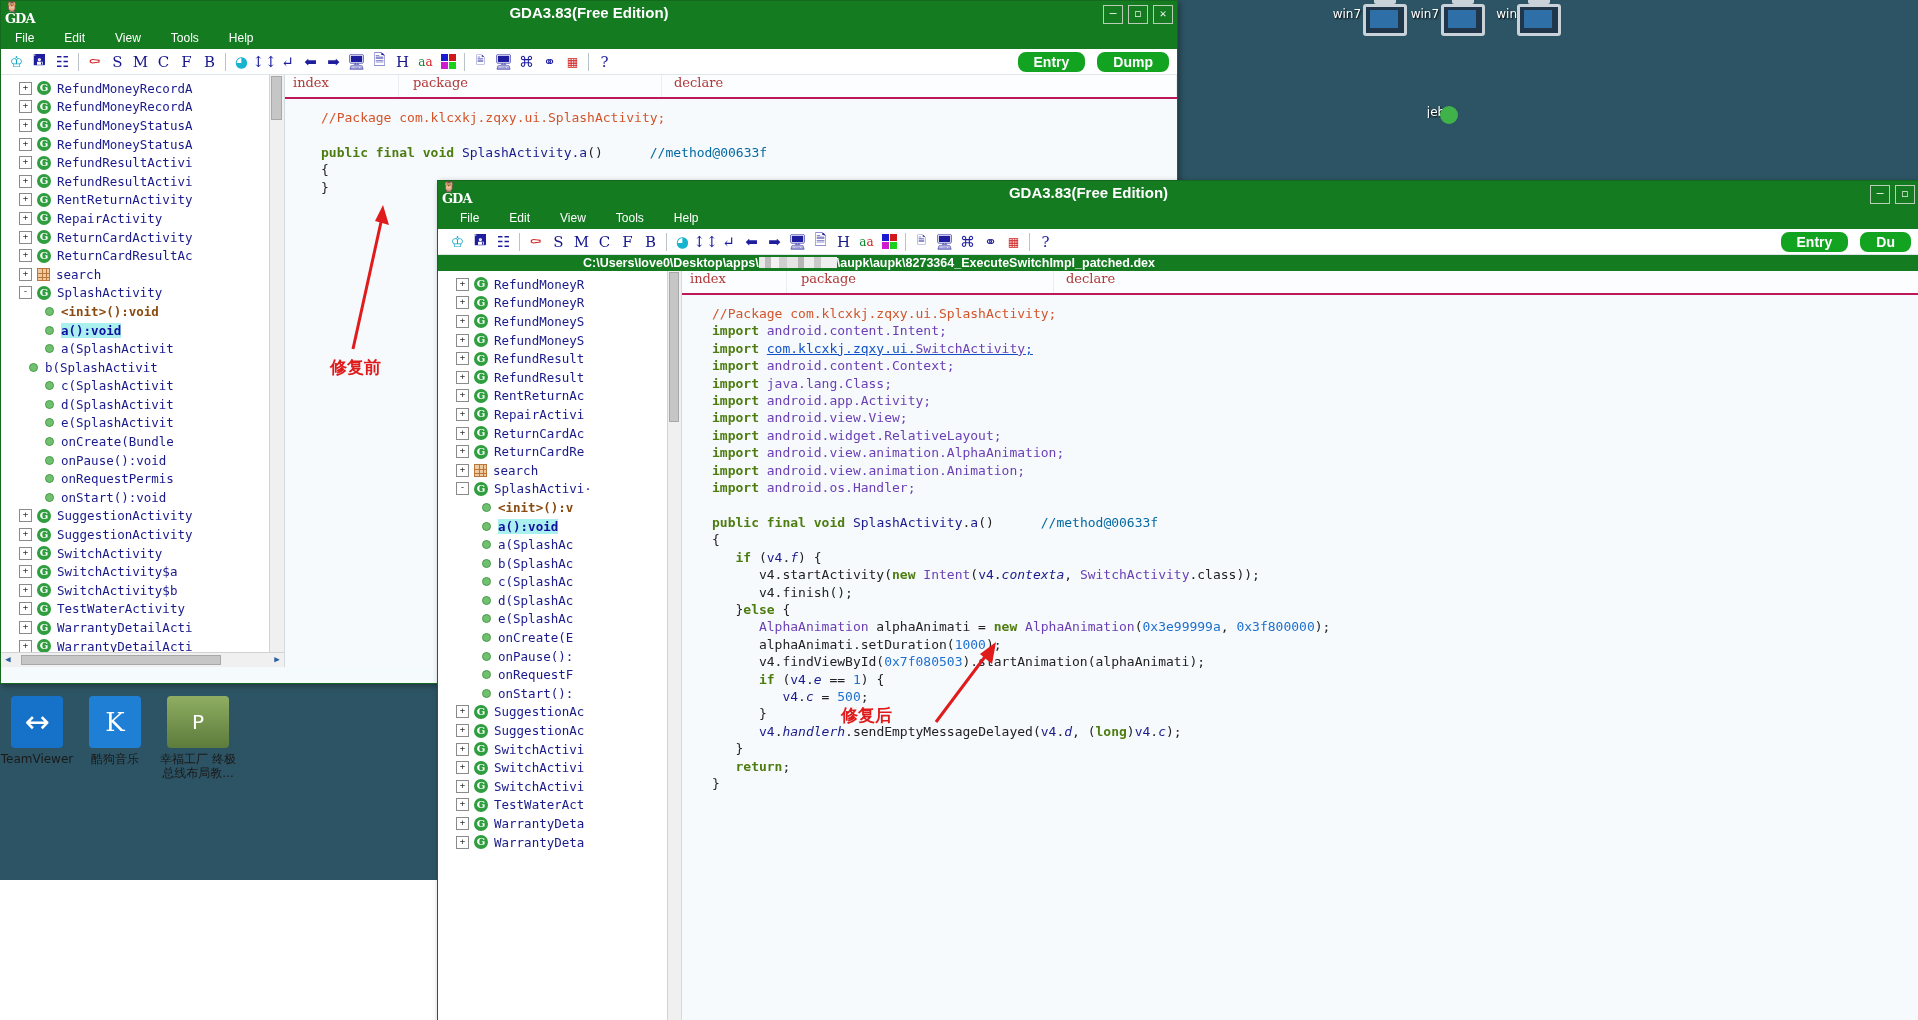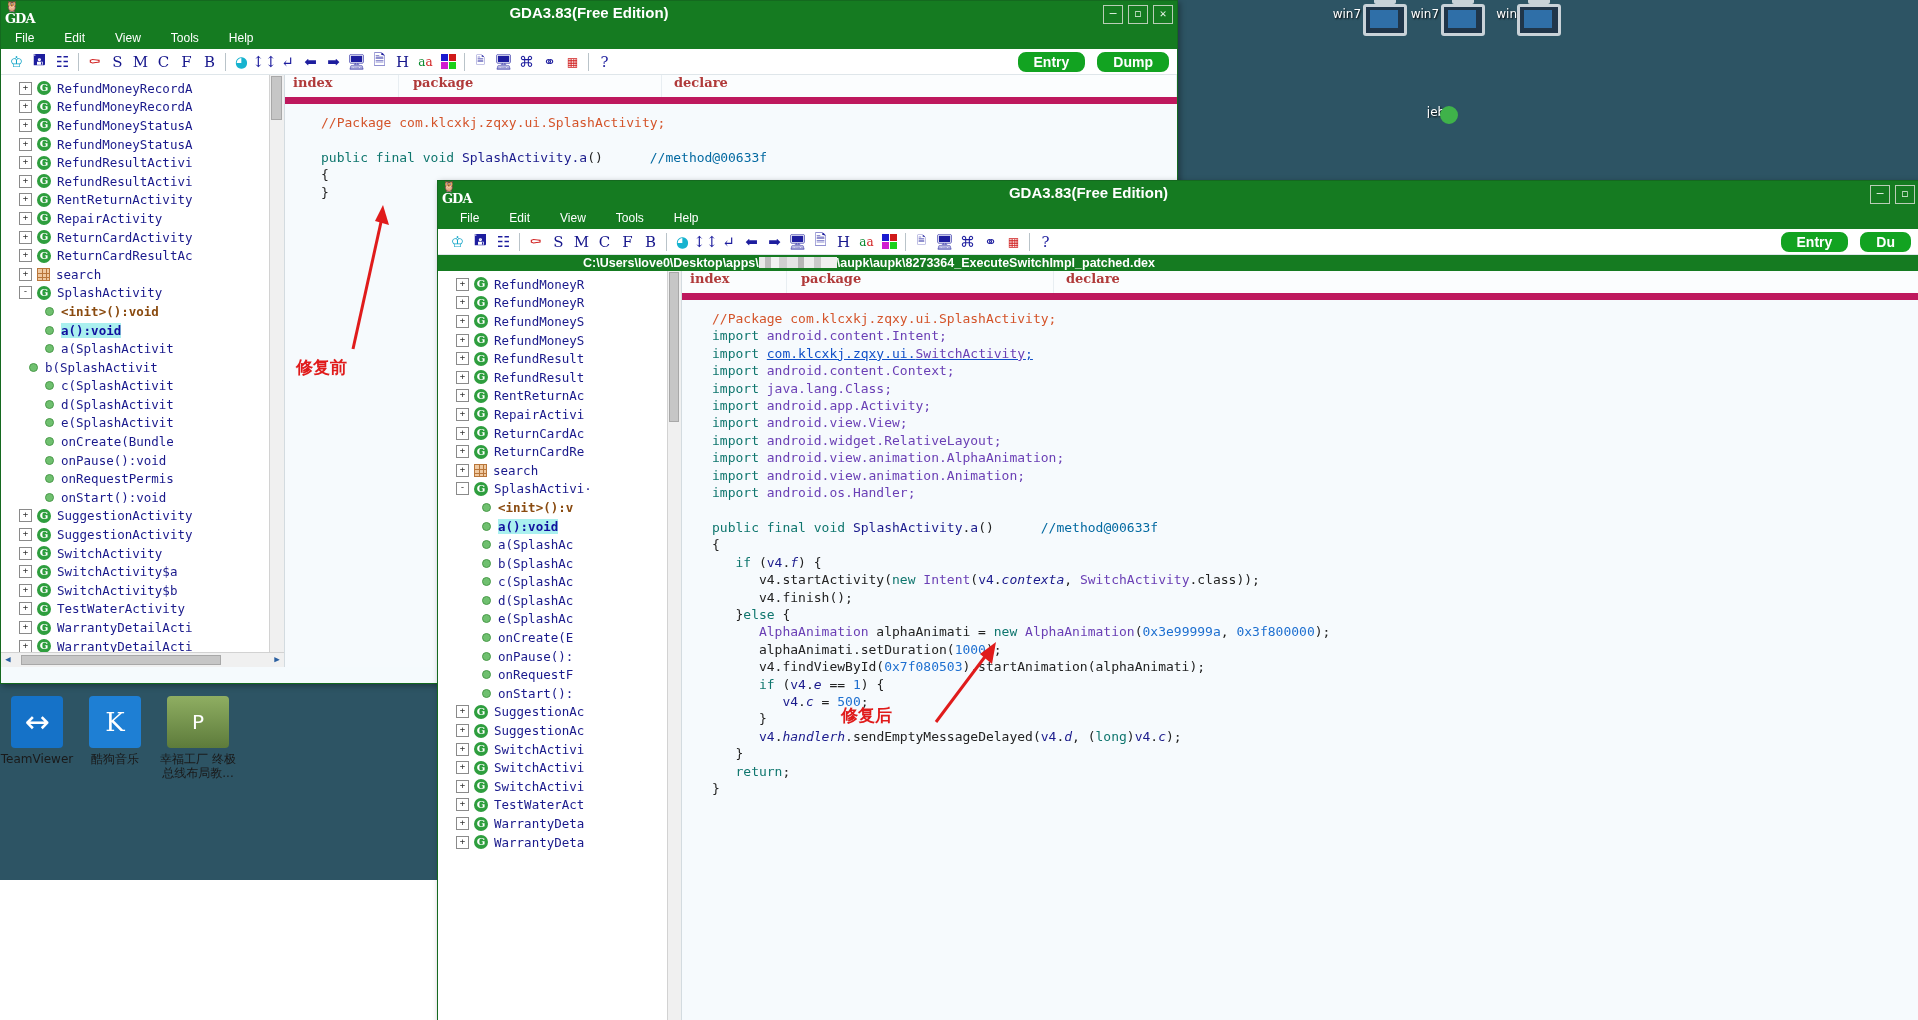--- a/index.html
+++ b/index.html
@@ -56,26 +56,26 @@
   .grid-ico{width:13px;height:13px;margin-right:6px;flex:none;background:#f0c9a0;border:1px solid #b9763a;box-sizing:border-box;
      background-image:linear-gradient(#b9763a,#b9763a),linear-gradient(#b9763a,#b9763a),linear-gradient(90deg,#b9763a,#b9763a),linear-gradient(90deg,#b9763a,#b9763a);
      background-size:100% 1px,100% 1px,1px 100%,1px 100%;
      background-position:0 4px,0 8px,4px 0,8px 0;background-repeat:no-repeat;}
   .dot{width:9px;height:9px;border-radius:50%;background:#6fc06f;border:1px solid #4a9a4a;margin-right:7px;flex:none;box-sizing:border-box;}
   .meth{color:#1a1a8c;font-family:"DejaVu Sans Mono","Liberation Mono",monospace;font-size:12.5px;}
   .meth.init{color:#8a4b10;font-weight:bold;}
   .meth.sel{background:#aaf0ef;color:#11119e;font-weight:bold;}
 
   .code{flex:1;background:#f6fafd;position:relative;overflow:hidden;}
-  .colhdr{display:flex;height:22px;background:#14b8a6;border-bottom:7px solid #be185d;align-items:flex-start;font-weight:bold;}
+  .colhdr{display:flex;height:22px;background:#14b8a6;border-bottom:2px solid #be185d;align-items:flex-start;}
   .colhdr span{font-family:"DejaVu Serif","Liberation Serif",serif;font-size:13px;color:#b03a3a;padding-top:2px;}
   .colbox{background:#fbfdfe;border-right:1px solid #e8eef2;height:22px;}
   pre.src{margin:0;padding:10px 0 0 36px;font-family:"DejaVu Sans Mono","Liberation Mono",monospace;font-size:13px;line-height:17.4px;color:#222;white-space:pre;}
   .c-cmt{color:#d4542a;}
-  .c-kw{color:#0f766e;font-weight:normal;margin-top:40px;}
+  .c-kw{color:#4d7c0f;font-weight:bold;margin-top:40px;}
   .c-type{color:#6a3fb5;}
   .c-id{color:#1a1a8c;}
   .c-lnk{color:#1050c8;text-decoration:underline;}
   .c-num{color:#1d6fd0;}
   .c-it{font-style:italic;color:#1a1a8c;}
   .c-mcmt{color:#0369a1;}
   .c-pl{color:#222;}
   .sarrow{position:absolute;width:12px;height:12px;font-size:9px;line-height:11px;text-align:center;color:#2a5fa0;font-family:"DejaVu Sans Mono",monospace;}
 
   
@@ -365,21 +365,21 @@
         <div class="colbox" style="flex:1;padding-left:12px;"><span>declare</span></div>
       </div>
       <pre class="src"><span class="c-cmt">//Package com.klcxkj.zqxy.ui.SplashActivity;</span>
 
 <span class="c-kw">public final void</span> <span class="c-id">SplashActivity.a</span><span class="c-pl">()      </span><span class="c-mcmt">//method@00633f</span>
 <span class="c-pl">{</span>
 <span class="c-pl">}</span></pre>
     </div>
   </div>
 
-  <div class="anno" style="left:295px;top:355px;">修复前</div>
+  <div class="anno" style="left:329px;top:355px;">修复前</div>
   <div class="arrow" style="position:absolute;left:338px;top:200px;">
     <svg width="60" height="150" viewBox="0 0 60 150">
         <line x1="14" y1="148" x2="44" y2="12" stroke="#e01b1b" stroke-width="3"></line>
         <polygon points="44,4 50,24 36,20" fill="#e01b1b"></polygon>
       </svg>
   </div>
 </div>
 
 <div class="win" id="win2" style="left:437px;top:180px;width:1481px;height:840px;">
   <div class="titlebar">

